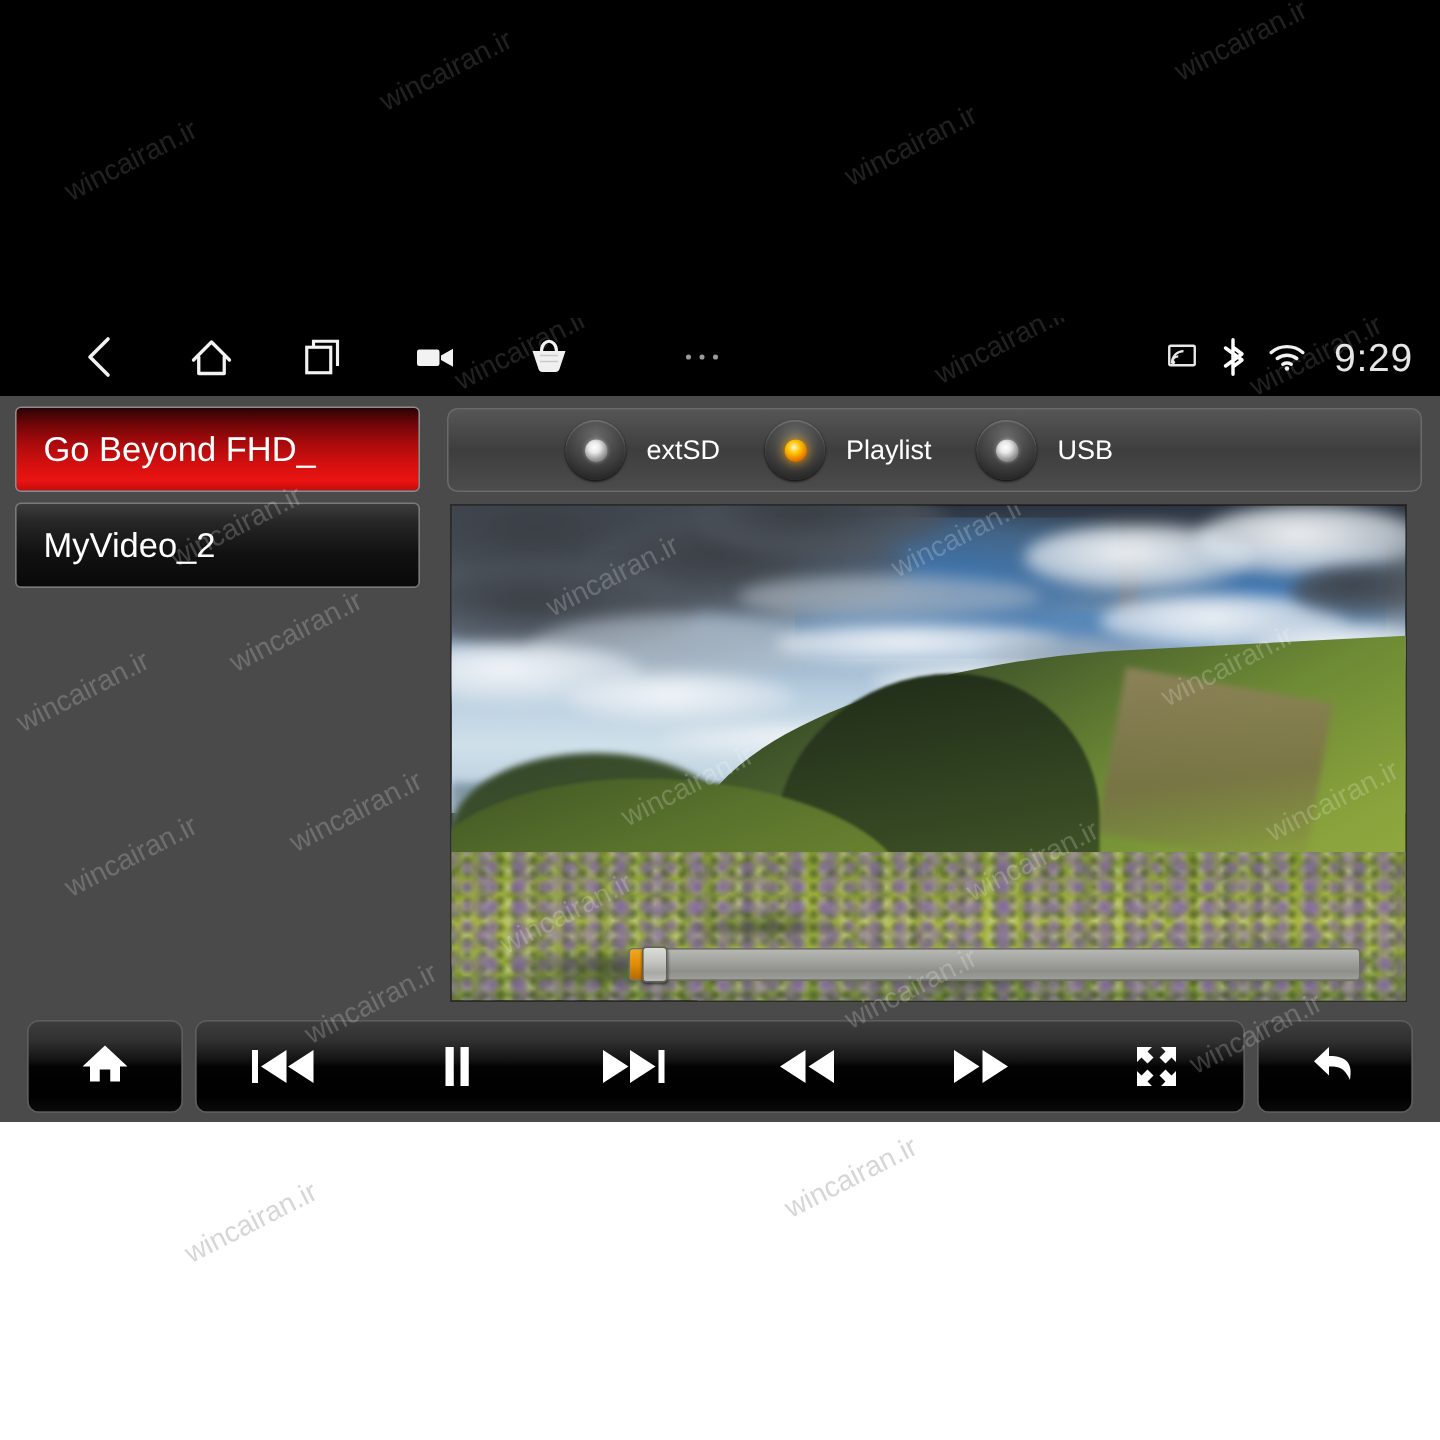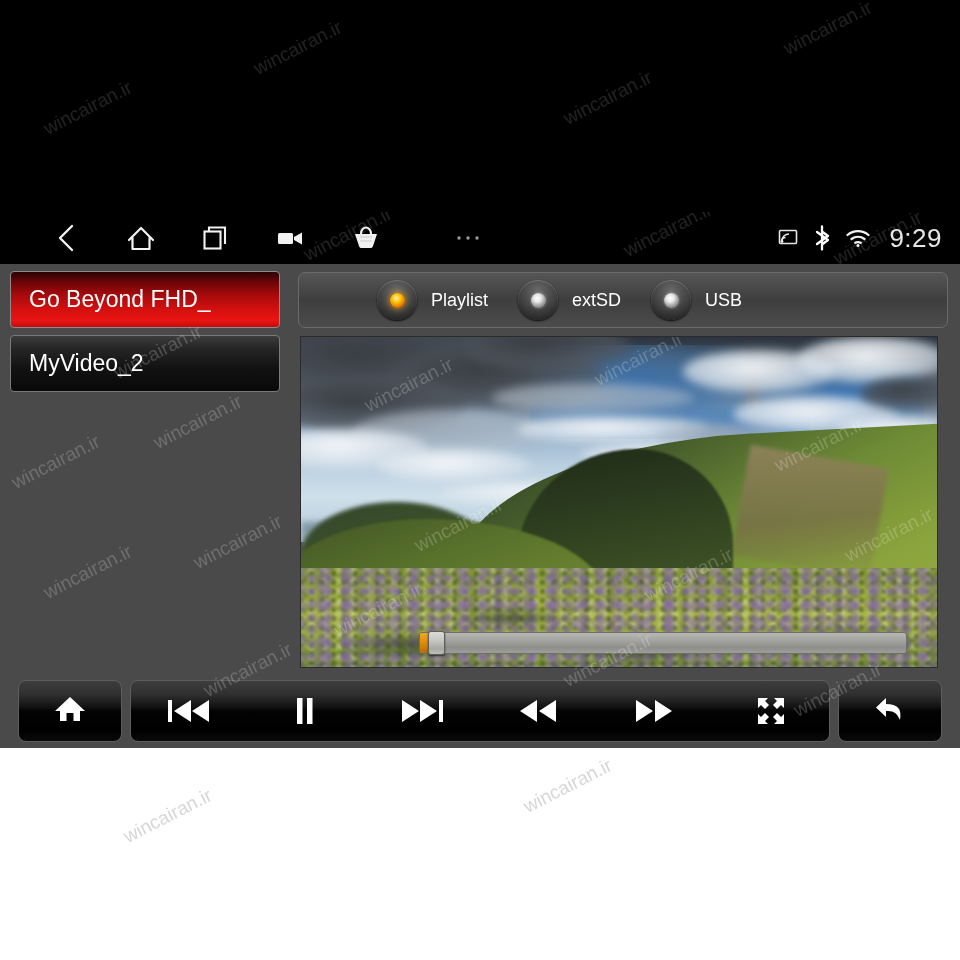--- a/index.html
+++ b/index.html
@@ -513,31 +513,31 @@
       <span class="wm" style="left:8px;  top:210px;">wincairan.ir</span>
       <span class="wm" style="left:150px; top:170px;">wincairan.ir</span>
       <span class="wm" style="left:40px;  top:320px;">wincairan.ir</span>
       <span class="wm" style="left:190px; top:290px;">wincairan.ir</span>
       <span class="wm" style="left:110px; top:100px;">wincairan.ir</span>
     </div>
 
     <div id="sourcebar">
 
       <div class="srcopt">
+        <span class="knob">
+            <span class="led"></span>
+          </span>
+        <span class="srclabel">extSD</span>
+      </div>
+
+      <div class="srcopt">
         <span class="knob on">
             <span class="led"></span>
           </span>
         <span class="srclabel">Playlist</span>
-      </div>
-
-      <div class="srcopt">
-        <span class="knob">
-            <span class="led"></span>
-          </span>
-        <span class="srclabel">extSD</span>
       </div>
 
       <div class="srcopt">
         <span class="knob">
             <span class="led"></span>
           </span>
         <span class="srclabel">USB</span>
       </div>
 
     </div>

